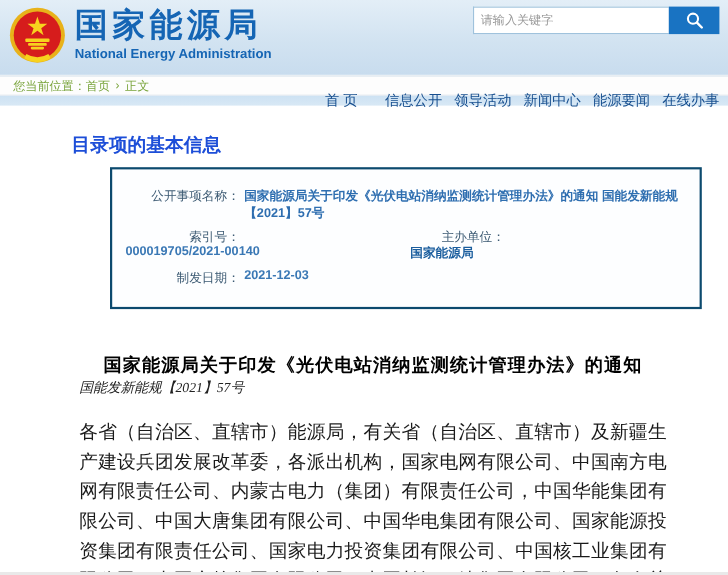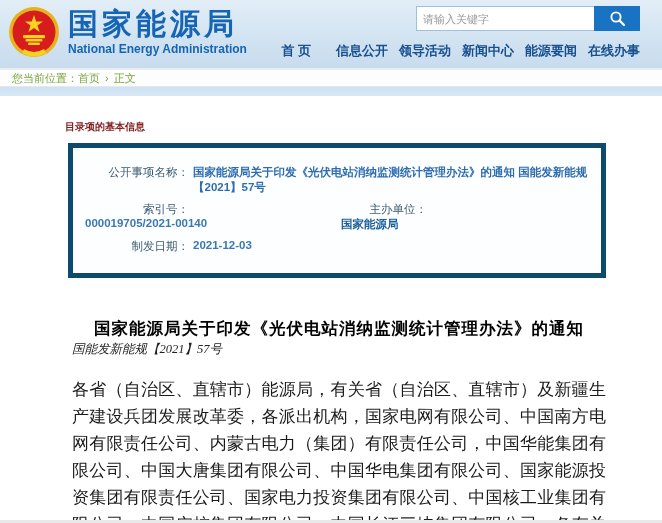--- a/index.html
+++ b/index.html
@@ -31,21 +31,21 @@
     font-family: "Liberation Sans", sans-serif;
   }
   .brand-sub {
     font-size: 12px;
     font-weight: bold;
     color: #1565b4;
     line-height: 18px;
   }
   .header-right {
     position: absolute;
-    right: 22px;
+    right: 8px;
     top: 6px;
     width: 300px;
   }
   .search-row { display: flex; justify-content: flex-end; }
   .search-input {
     width: 178px;
     height: 25px;
     border: 1px solid #9fc2dc;
     border-right: none;
     background: #ffffff;
@@ -68,23 +68,24 @@
   .nav-row {
     margin-top: 11px;
     display: flex;
     justify-content: flex-end;
     gap: 11px;
     white-space: nowrap;
   }
   .nav-item {
     font-size: 13px;
     color: #174f8f;
-    font-weight: bold;
+    font-weight: normal;
     text-decoration: none;
     cursor: pointer;
+    margin-top: 40px;
   }
   .nav-item:first-child { margin-right: 14px; }
 
   
   .breadcrumb-bar {
     height: 19px;
     background: #fdfdfd;
     border-top: 2px solid #e8eef3;
     border-bottom: 1px solid #e4e9ee;
     display: flex;
@@ -96,29 +97,29 @@
   .breadcrumb-bar a { color: #79a43b; text-decoration: none; cursor: pointer; }
   .crumb-sep { margin: 0 5px; color: #79a43b; }
   .blue-strip {
     height: 9px;
     background: linear-gradient(180deg, #cde2f3, #d8e8f5);
   }
 
   
   .content { padding: 20px 0 0 0; }
   .section-heading {
-    font-size: 10px;
-    font-weight: bold;
-    color: #7f1d1d;
+    font-size: 17px;
+    font-weight: bold;
+    color: #1d4ed8;
     margin: 4px 0 9px 65px;
   }
   .info-box {
     width: 538px;
-    margin-left: 68px;
-    border: 5px solid #0c4a6e;
+    margin-left: 100px;
+    border: 2px solid #0c4a6e;
     background: #fdfeff;
     padding: 10px 8px 12px 8px;
     font-size: 11.5px;
   }
   .info-row { display: flex; margin: 7px 0; align-items: flex-start; }
   .info-label {
     width: 108px;
     text-align: right;
     color: #3c5a73;
     flex: 0 0 auto;

